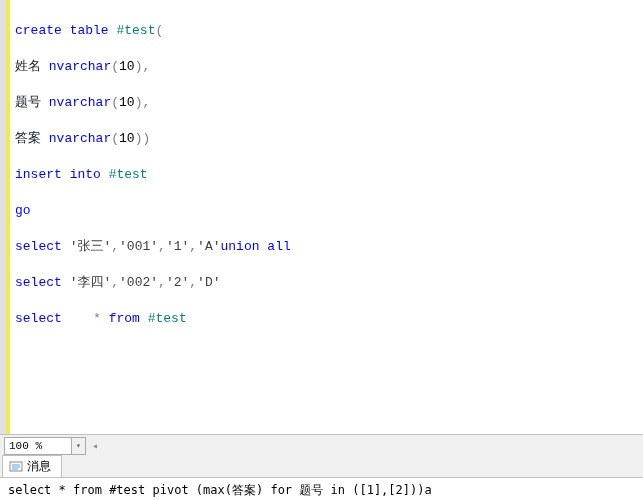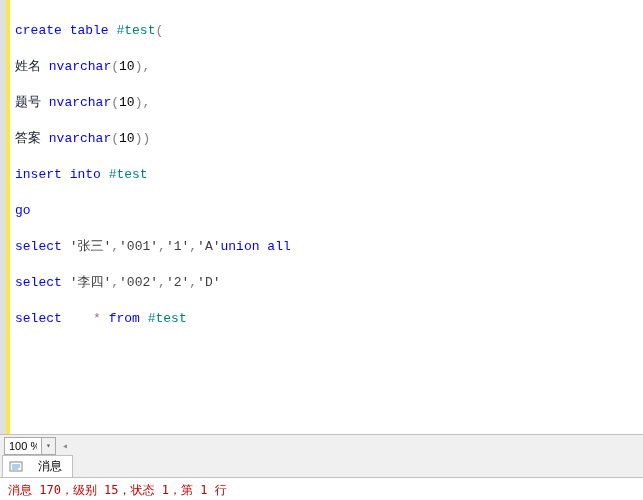--- a/index.html
+++ b/index.html
@@ -7,24 +7,24 @@
 .editor { position: relative; height: 434px; overflow: hidden; }
 .gutter { position: absolute; left: 0; top: 0; width: 6px; height: 100%; background: #e0e0e0; }
 .yellow-bar { position: absolute; left: 6px; top: 0; width: 4px; height: 100%; background: #f5e94e; }
 .code { position: absolute; left: 15px; top: 4px; line-height: 18px; white-space: pre; }
 .kw { color: #0000ff; }
 .str { color: #404040; }
 .ident { color: #0f172a; }
 .sysid { color: #008080; }
 .grey { color: #808080; }
 .zoom-bar { height: 22px; border-top: 1px solid #c0c0c0; background: #f0f0f0; display: flex; align-items: center; padding-left: 4px; font-size: 11px; color: #555; }
-.zoom-input { width: 38px; height: 18px; border: 1px solid #aaa; font-size: 11px; padding: 0 4px; background: #fff; }
+.zoom-input { width: 68px; height: 18px; border: 1px solid #aaa; font-size: 11px; padding: 0 4px; background: #fff; font-family: Liberation Mono, monospace; }
 .zoom-drop { width: 14px; height: 18px; border: 1px solid #aaa; border-left: none; background: #f0f0f0; display: inline-flex; align-items: center; justify-content: center; font-size: 8px; color: #555; }
 .tab-row { height: 22px; background: #f0f0f0; border-bottom: 1px solid #c0c0c0; display: flex; align-items: flex-end; }
-.tab { background: #fff; border: 1px solid #c0c0c0; border-bottom: none; padding: 2px 10px 2px 6px; font-size: 12px; display: flex; align-items: center; gap: 15px; margin-left: 2px; }
+.tab { background: #fff; border: 1px solid #c0c0c0; border-bottom: none; padding: 2px 10px 2px 6px; font-size: 12px; display: flex; align-items: center; gap: 4px; margin-left: 2px; }
 .tab-icon { width: 14px; height: 12px; display: inline-block; }
 .messages { padding: 4px 8px; font-size: 12px; line-height: 16px; font-family: "SimSun", Consolas, monospace; }
 .msg-black { color: #000; }
 .msg-red { color: #c00000; }
 </style>
 </head>
 <body>
 
 <div class="editor">
   <div class="gutter"></div>
@@ -64,15 +64,16 @@
           <line x1="3" y1="4" x2="11" y2="4" stroke="#5aa0d8"></line>
           <line x1="3" y1="6" x2="11" y2="6" stroke="#5aa0d8"></line>
           <line x1="3" y1="8" x2="9" y2="8" stroke="#5aa0d8"></line>
         </svg>
     </span>
     <span>消息</span>
   </div>
 </div>
 
 <div class="messages">
+  <div class="msg-black">select * from #test pivot (max(答案) for 题号 in ([1],[2]))a</div>
   <div class="msg-red">消息 170，级别 15，状态 1，第 1 行</div>
 
 </div>
 
 </body></html>

